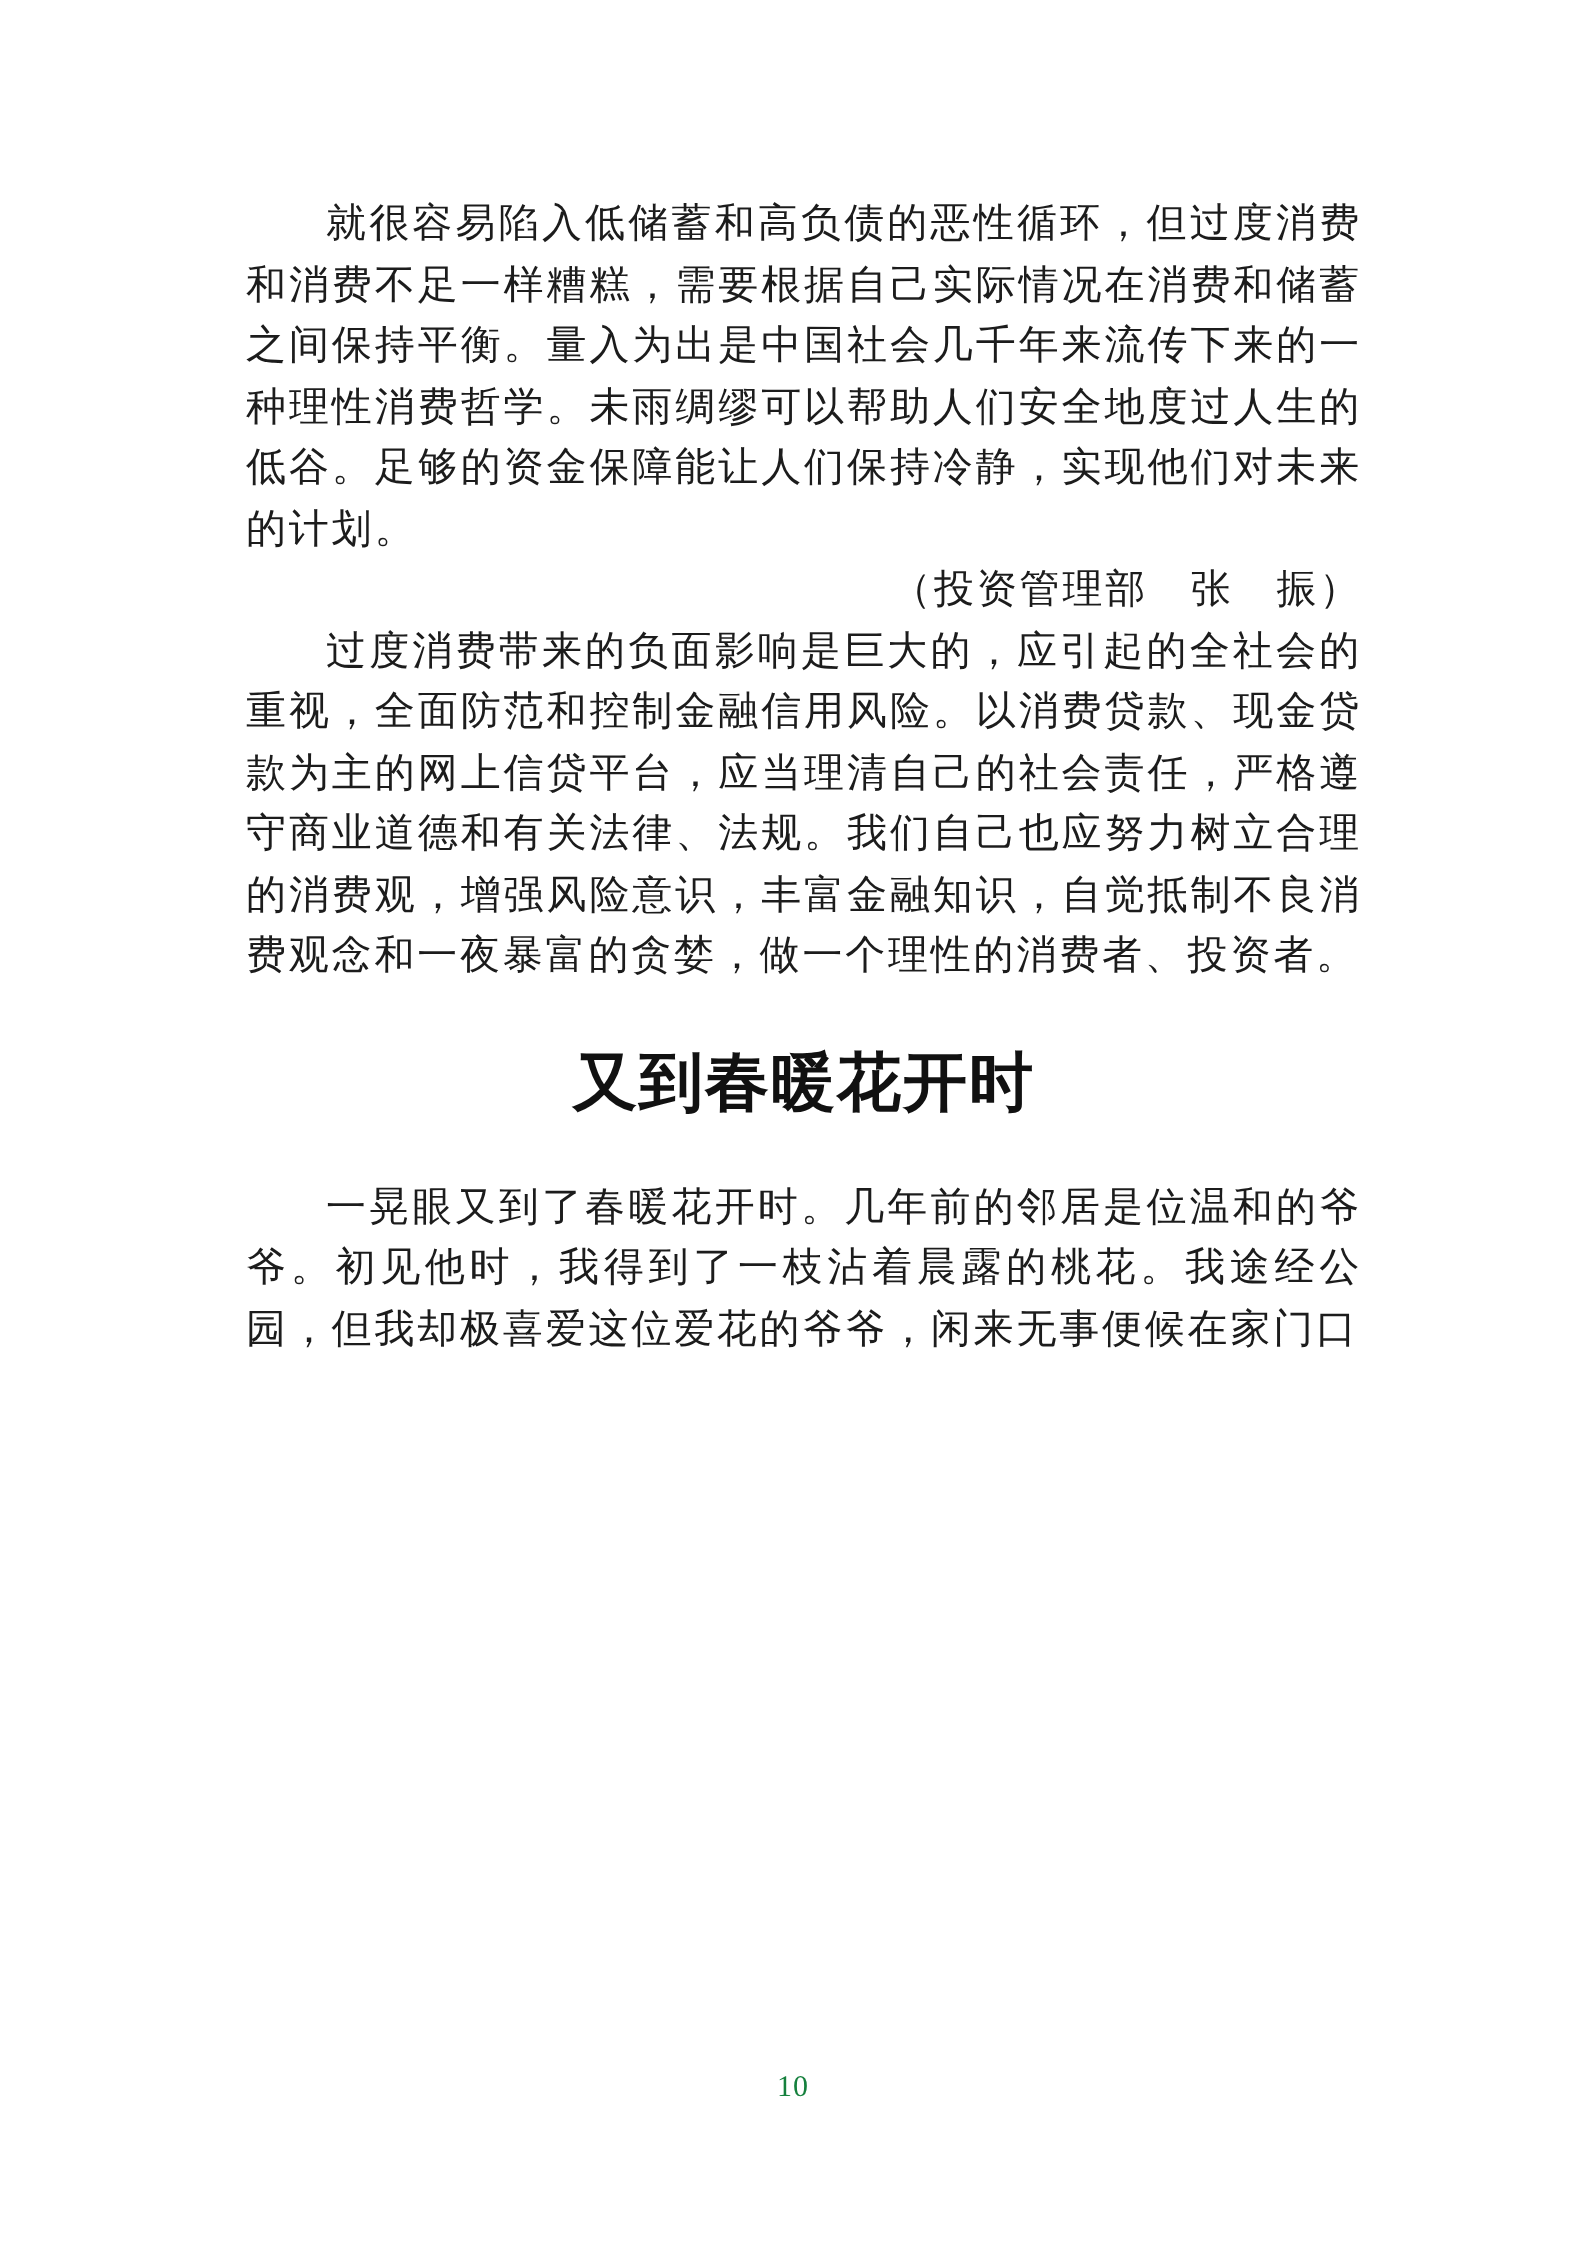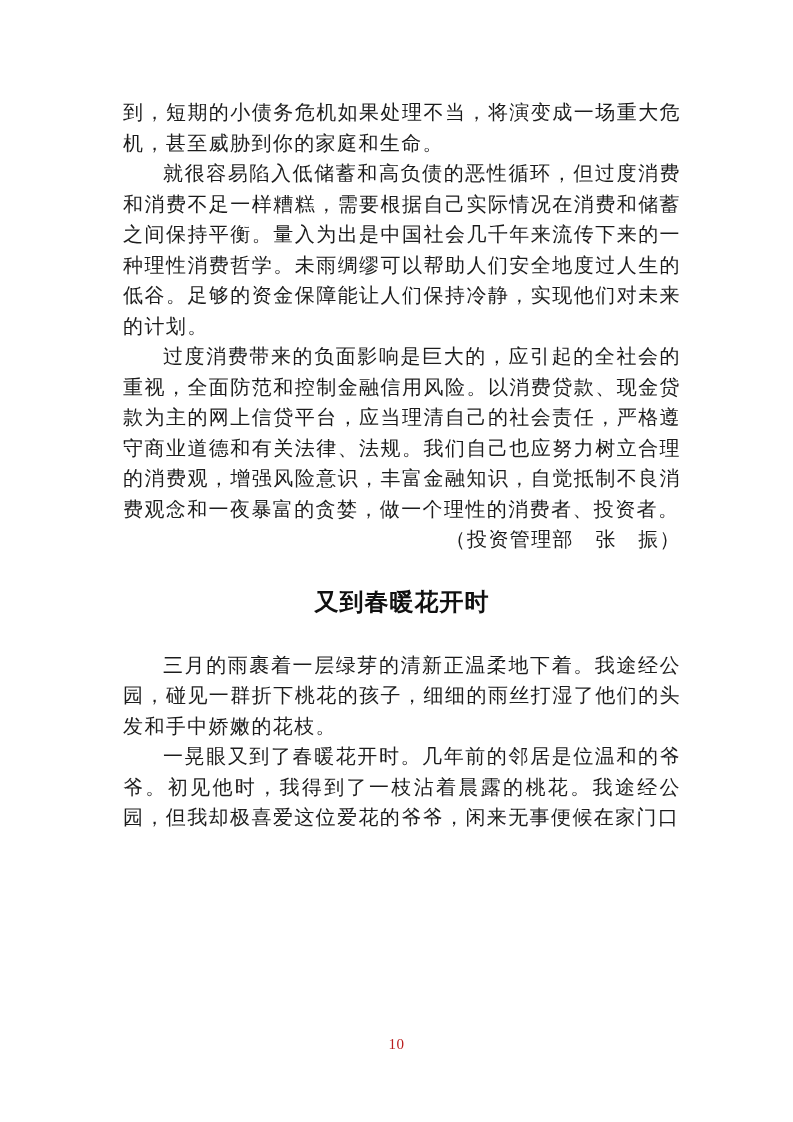--- a/index.html
+++ b/index.html
@@ -28,50 +28,48 @@
   }
   p.indent { text-indent: 2em; }
   p.noindent { text-indent: 0; }
   p.signature {
     text-align: right;
     text-indent: 0;
   }
   h2.article-title {
     font-family: "Liberation Sans", sans-serif;
     font-weight: bold;
-    font-size: 24px;
+    font-size: 32px;
     line-height: 26px;
     letter-spacing: 1px;
     text-align: center;
     color: #111111;
     margin-top: 34px;
     margin-bottom: 35px;
   }
   .pageno {
     position: absolute;
     top: 1036px;
     left: 0;
     width: 100%;
     text-align: center;
     font-size: 15px;
     letter-spacing: 0.5px;
-    color: #b91c1c;
+    color: #15803d;
     font-family: "Liberation Serif", serif;
   }
 </style>
 </head>
 <body>
 
 <div class="page">
   <div class="content">
-    <p class="body noindent">到，短期的小债务危机如果处理不当，将演变成一场重大危机，甚至威胁到你的家庭和生命。</p>
     <p class="body indent">就很容易陷入低储蓄和高负债的恶性循环，但过度消费和消费不足一样糟糕，需要根据自己实际情况在消费和储蓄之间保持平衡。量入为出是中国社会几千年来流传下来的一种理性消费哲学。未雨绸缪可以帮助人们安全地度过人生的低谷。足够的资金保障能让人们保持冷静，实现他们对未来的计划。</p>
+    <p class="body signature">（投资管理部　张　振）</p>
     <p class="body indent">过度消费带来的负面影响是巨大的，应引起的全社会的重视，全面防范和控制金融信用风险。以消费贷款、现金贷款为主的网上信贷平台，应当理清自己的社会责任，严格遵守商业道德和有关法律、法规。我们自己也应努力树立合理的消费观，增强风险意识，丰富金融知识，自觉抵制不良消费观念和一夜暴富的贪婪，做一个理性的消费者、投资者。</p>
-    <p class="body signature">（投资管理部　张　振）</p>
 
     <h2 class="article-title">又到春暖花开时</h2>
 
-    <p class="body indent">三月的雨裹着一层绿芽的清新正温柔地下着。我途经公园，碰见一群折下桃花的孩子，细细的雨丝打湿了他们的头发和手中娇嫩的花枝。</p>
     <p class="body indent">一晃眼又到了春暖花开时。几年前的邻居是位温和的爷爷。初见他时，我得到了一枝沾着晨露的桃花。我途经公园，但我却极喜爱这位爱花的爷爷，闲来无事便候在家门口</p>
   </div>
 
   <div class="pageno">10</div>
 </div>
 
 </body></html>

